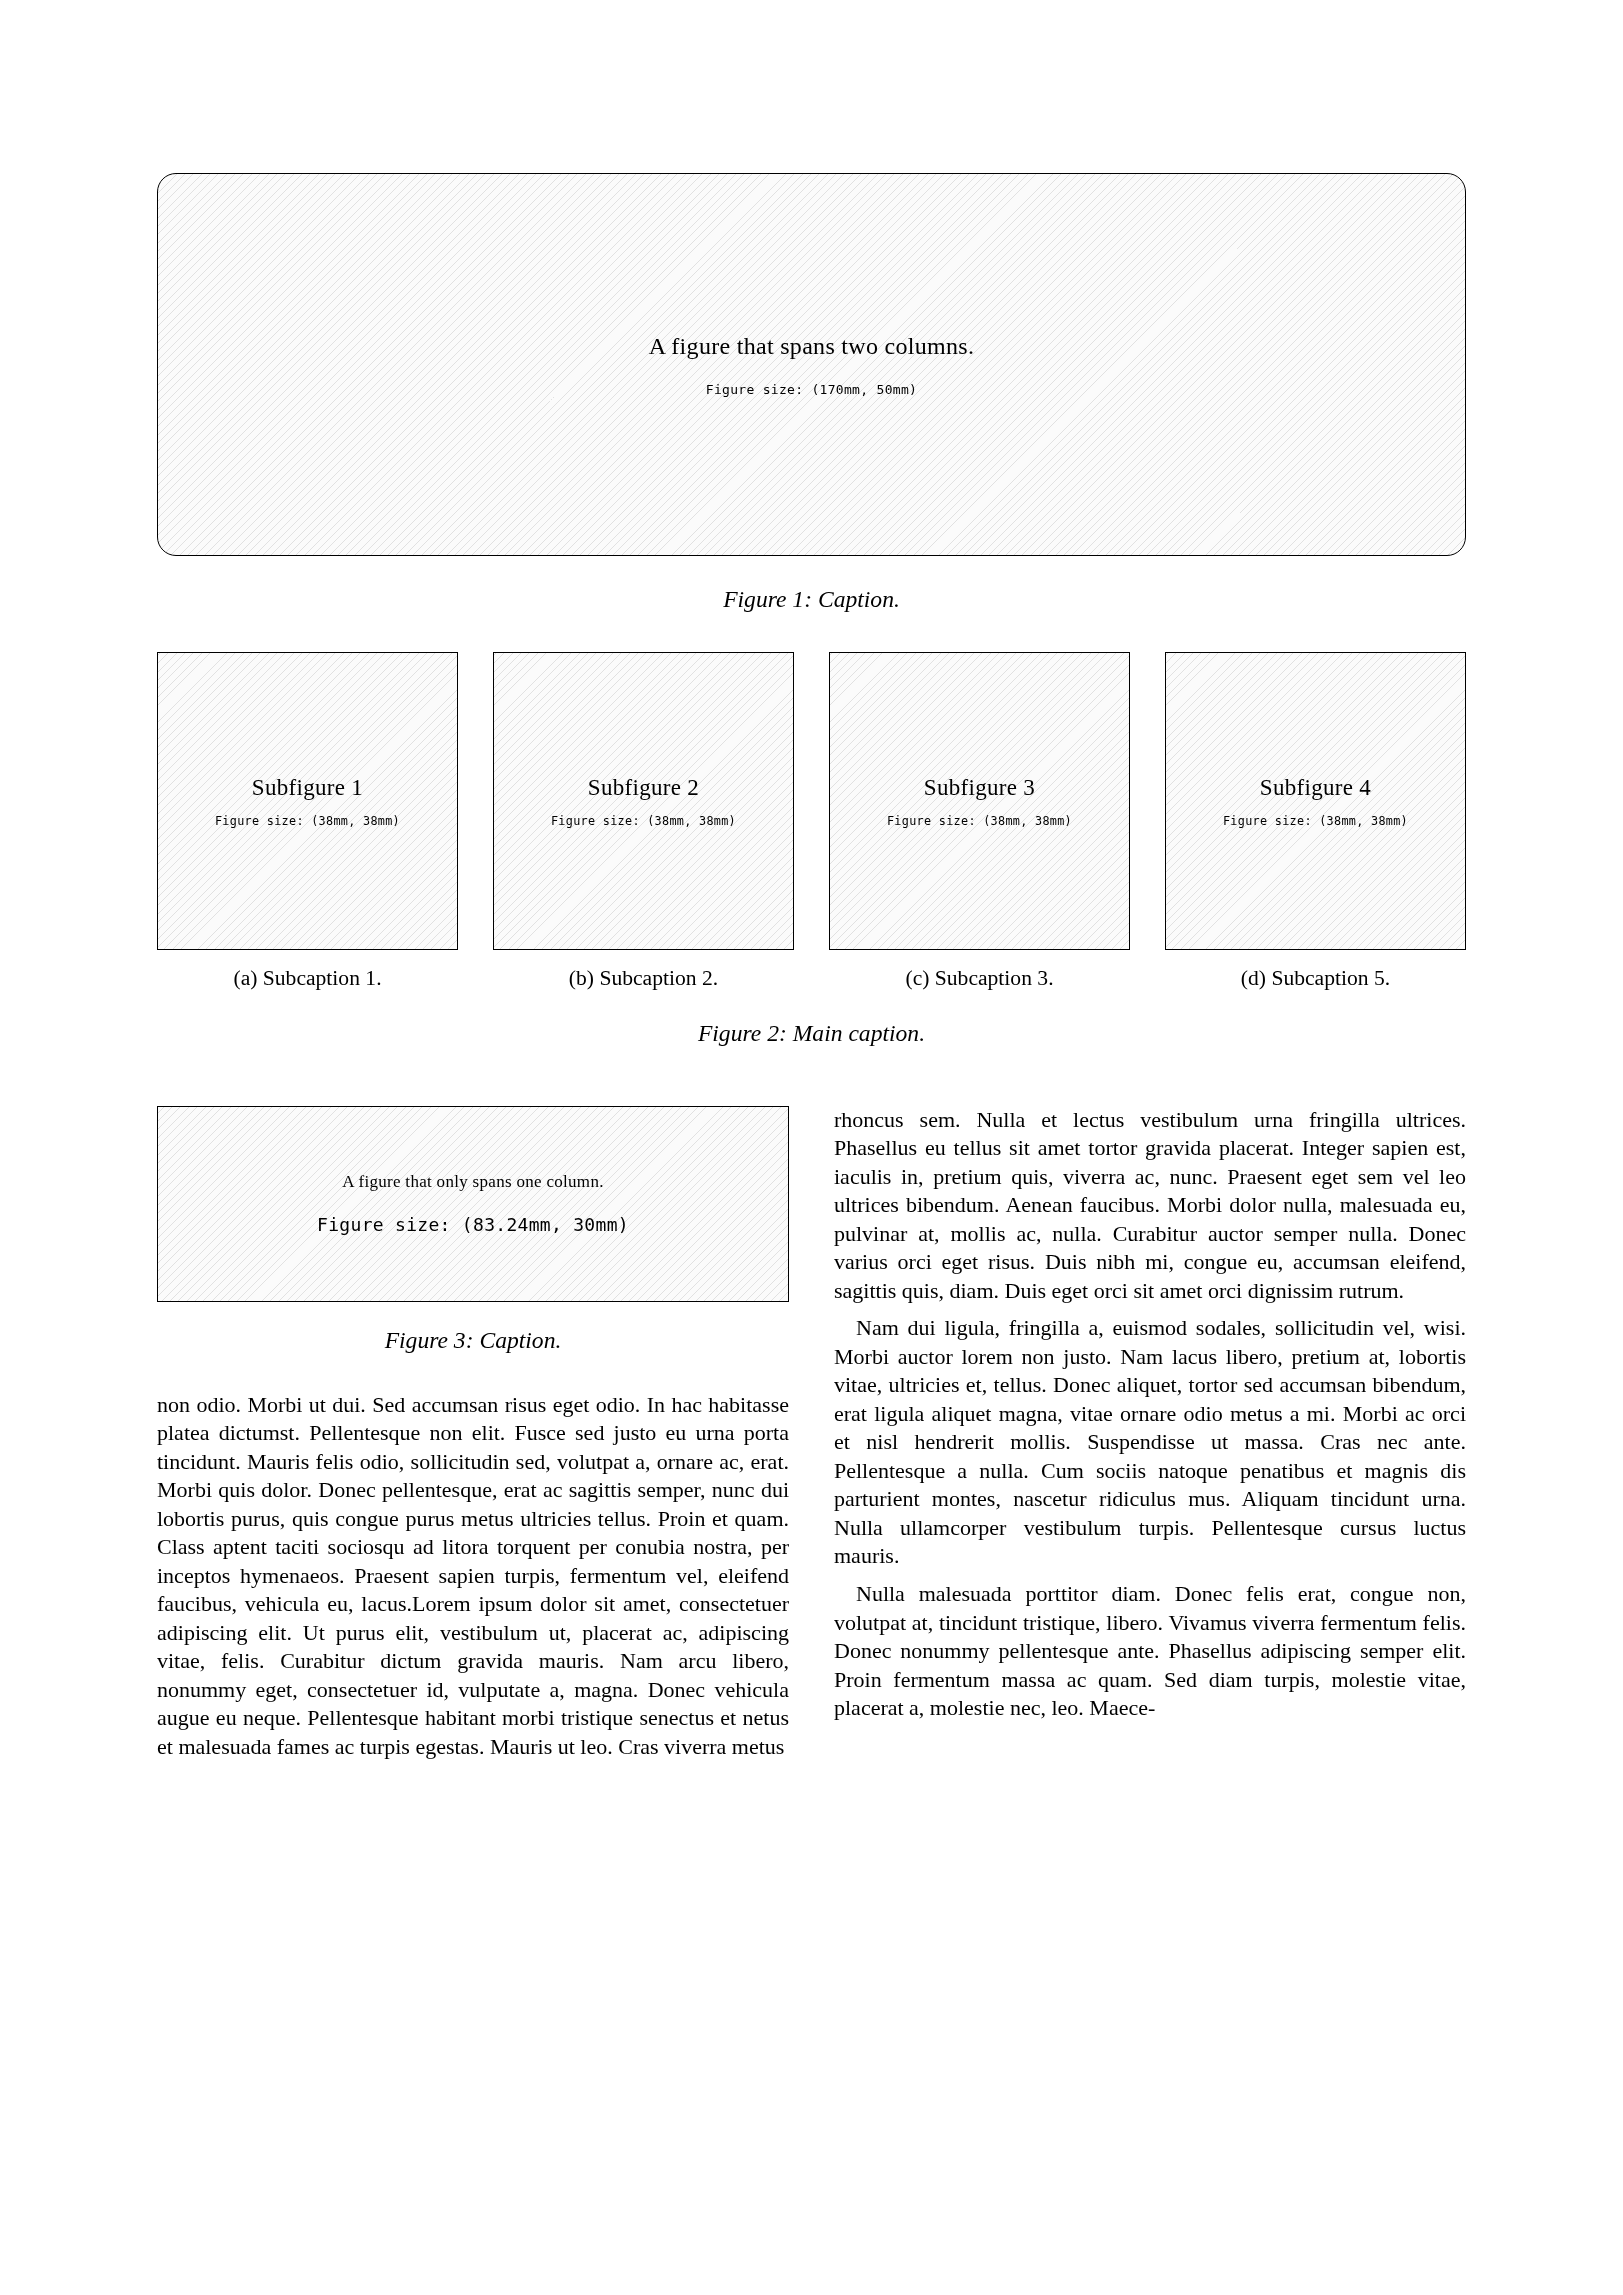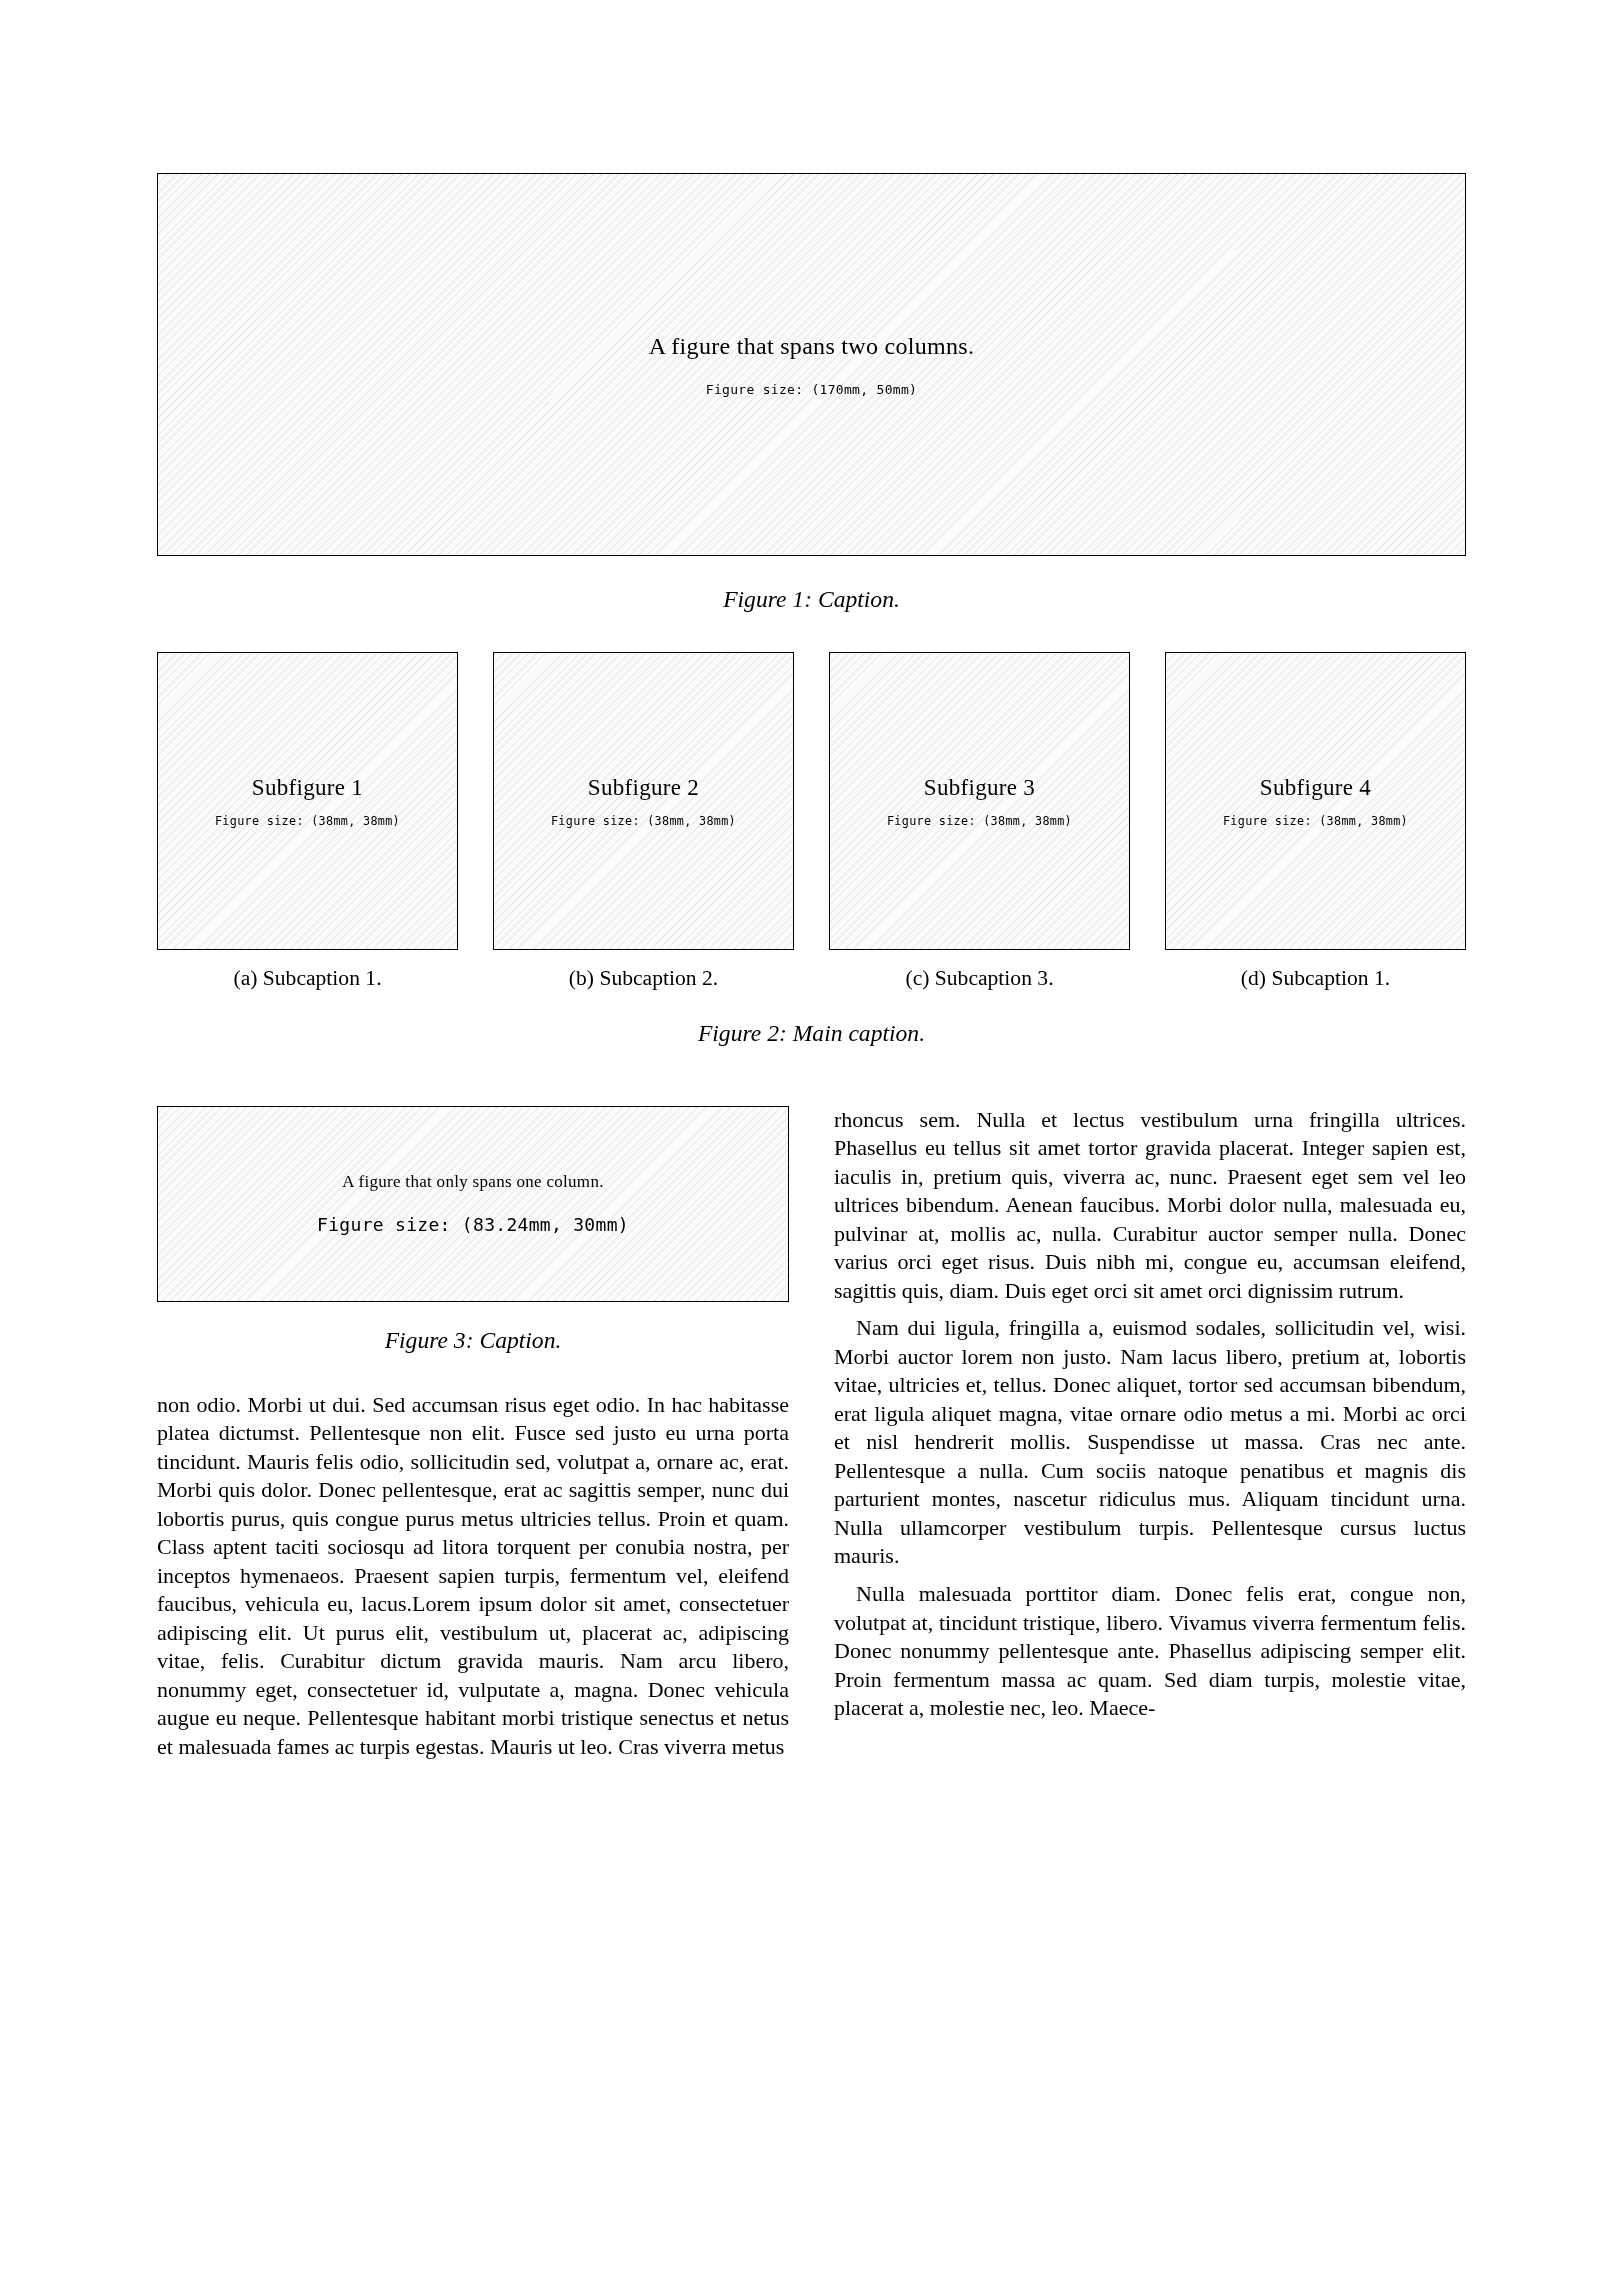--- a/index.html
+++ b/index.html
@@ -55,20 +55,21 @@
     font-size: 23.6px;
     text-align: center;
     margin-top: 19.6px;
     font-style: italic;
   }
 
   
   #fig1-box {
     width: 1309px;
     height: 383px;
+    border-radius: 19px;
   }
   #fig1-caption { margin-top: 30px; }
 
   
   .subfig-row {
     display: flex;
     justify-content: space-between;
     margin-top: 39px;
     gap: 16px;
   }
@@ -154,21 +155,21 @@
           <div class="fig-size">Figure size:  (38mm, 38mm)</div>
         </div>
         <div class="subcaption">(c) Subcaption 3.</div>
       </div>
 
       <div class="subfig">
         <div class="figbox">
           <div class="fig-title">Subfigure 4</div>
           <div class="fig-size">Figure size:  (38mm, 38mm)</div>
         </div>
-        <div class="subcaption">(d) Subcaption 1.</div>
+        <div class="subcaption">(d) Subcaption 5.</div>
       </div>
 
     </div>
     <div class="caption" id="fig2-caption">Figure 2: Main caption.</div>
   </div>
 
   <div class="columns">
 
     <div class="col">
       <div>

